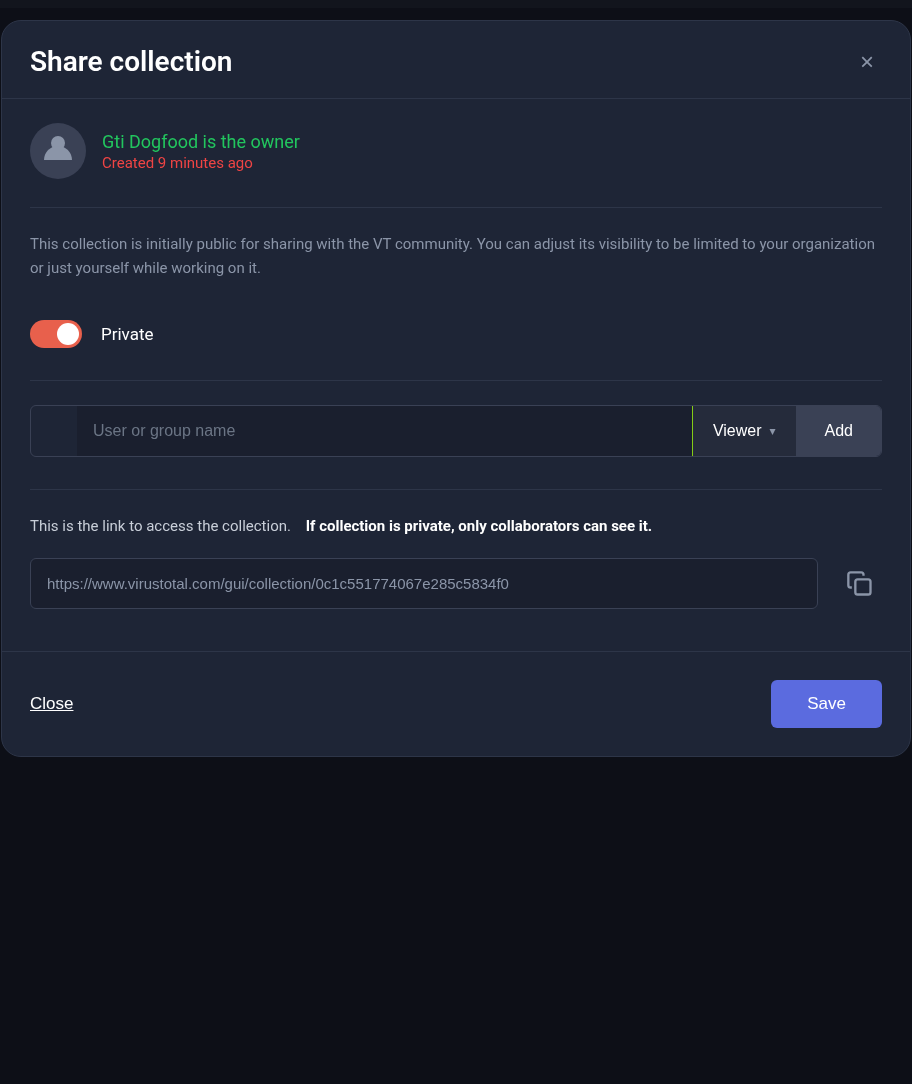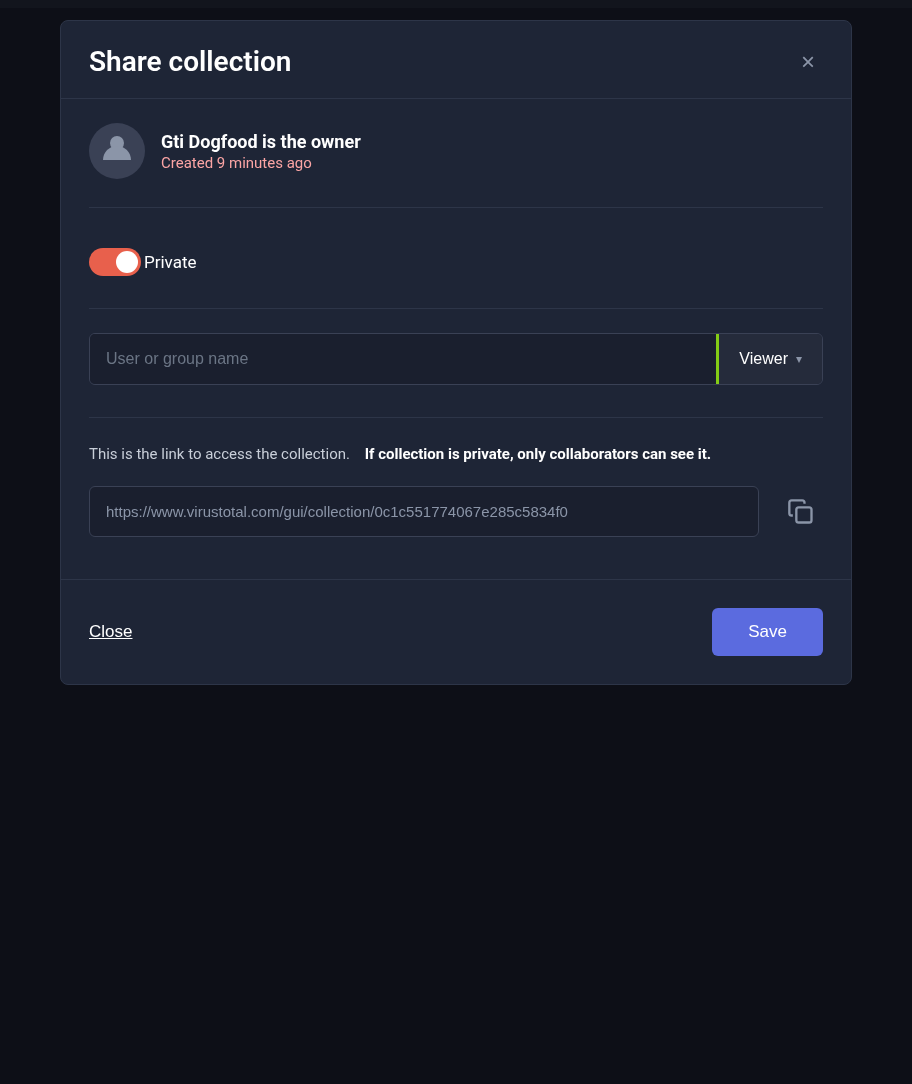--- a/index.html
+++ b/index.html
@@ -39,22 +39,22 @@
       height: 100%;
       background: rgba(0,0,0,0.5);
       display: flex;
       justify-content: center;
       align-items: flex-start;
       padding-top: 20px;
     }
 
     .modal {
       background: #1e2536;
-      border-radius: 8px;
-      width: 792px;
+      border-radius: 20px;
+      width: 910px;
       max-width: 910px;
       border: 1px solid #2d3548;
       overflow: hidden;
     }
 
     .modal-header {
       display: flex;
       justify-content: space-between;
       align-items: center;
       padding: 24px 28px 20px 28px;
@@ -101,27 +101,27 @@
     }
 
     .avatar-icon {
       color: #8b95a8;
       font-size: 28px;
     }
 
     .owner-info {}
 
     .owner-name {
-      color: #ffffff;
+      color: #22c55e;
       font-size: 18px;
-      font-weight: 700;
+      font-weight: 400;
     }
 
     .owner-time {
-      color: #fca5a5;
+      color: #ef4444;
       font-size: 15px;
       margin-top: 2px;
     }
 
     
     .section-heading {
       color: #ffffff;
       font-size: 22px;
       font-weight: 500;
       margin-bottom: 12px;
@@ -130,21 +130,21 @@
     .visibility-desc {
       color: #8b95a8;
       font-size: 15px;
       line-height: 1.6;
       margin-bottom: 16px;
     }
 
     .toggle-row {
       display: flex;
       align-items: center;
-      gap: 3px;
+      gap: 19px;
       margin-bottom: 32px;
       margin-top: 40px;
     }
 
     .toggle-switch {
       width: 52px;
       height: 28px;
       background: #e8604c;
       border-radius: 14px;
       position: relative;
@@ -181,40 +181,41 @@
       margin-bottom: 16px;
     }
 
     .collab-row {
       display: flex;
       gap: 0;
       margin-bottom: 32px;
       border: 1px solid #3a4155;
       border-radius: 6px;
       overflow: hidden;
+      padding-left: 46px;
     }
 
     .collab-input {
       flex: 1;
       background: #1a1f2e;
       border: none;
       color: #8b95a8;
       font-size: 16px;
       padding: 16px 16px;
       outline: none;
     }
 
     .collab-input::placeholder {
       color: #6b7585;
     }
 
     .viewer-dropdown {
       background: #252b3b;
       border: none;
-      border-left: 3px solid #84cc16;
+      border-left: 1px solid #84cc16;
       color: #ffffff;
       font-size: 16px;
       padding: 16px 20px;
       cursor: pointer;
       display: flex;
       align-items: center;
       gap: 8px;
       white-space: nowrap;
     }
 
@@ -350,35 +351,37 @@
             </span>
           </div>
           <div class="owner-info">
             <div class="owner-name">Gti Dogfood is the owner</div>
             <div class="owner-time">Created 9 minutes ago</div>
           </div>
         </div>
 
         <div class="divider"></div>
 
+        <p class="visibility-desc">This collection is initially public for sharing with the VT community. You can adjust its visibility to be limited to your organization or just yourself while working on it.</p>
 
         <div class="toggle-row">
           <div class="toggle-switch on"></div>
           <span class="toggle-label">Private</span>
         </div>
 
         <div class="divider"></div>
 
 
         <div class="collab-row">
           <input class="collab-input" type="text" placeholder="User or group name" style="">
           <button class="viewer-dropdown">
             <span>Viewer</span>
             <span class="chevron-icon">▾</span>
           </button>
+          <button class="add-btn">Add</button>
         </div>
 
         <div class="divider"></div>
 
 
         <p class="share-desc">
           <span>This is the link to access the collection.</span>
           <strong>If collection is private, only collaborators can see it.</strong>
         </p>
 

